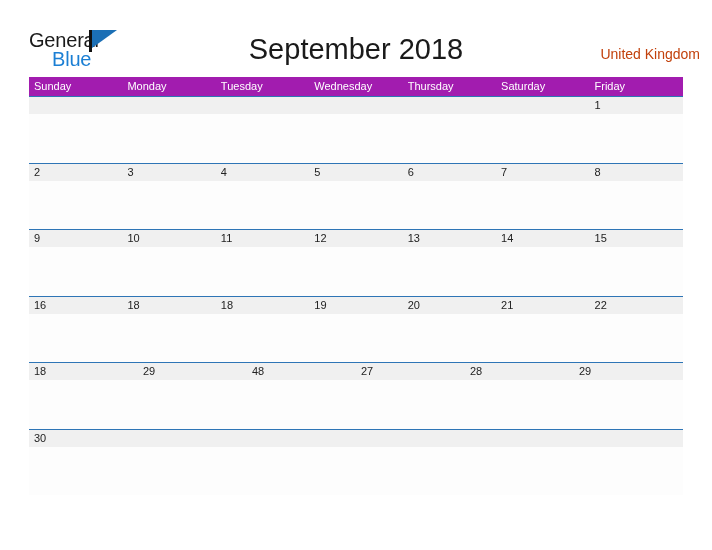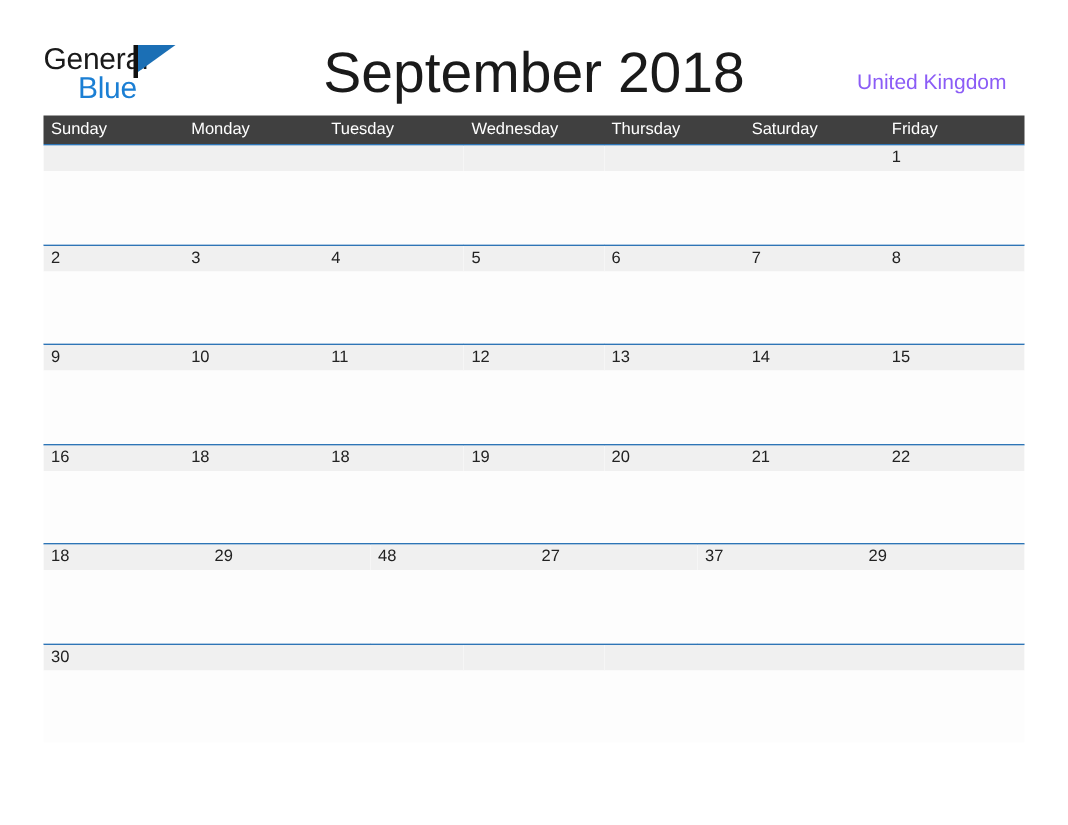--- a/index.html
+++ b/index.html
@@ -86,52 +86,52 @@
     border-top: 18px solid #1b6fb5;
     border-right: 25px solid transparent;
   }
 
   .title {
     position: absolute;
     left: 0;
     top: 31px;
     width: 712px;
     text-align: center;
-    font-size: 38px;
+    font-size: 29px;
     color: #1a1a1a;
     font-family: "Liberation Sans", sans-serif;
     font-weight: normal;
     line-height: 36px;
     white-space: nowrap;
   }
 
   .country {
     position: absolute;
-    right: 41px;
+    right: 12px;
     top: 45px;
     font-size: 14px;
-    color: #8b5cf6;
+    color: #c2410c;
     font-family: "Liberation Sans", sans-serif;
     line-height: 18px;
     white-space: nowrap;
   }
 
   
   .calendar {
     position: absolute;
     left: 29px;
     top: 77px;
     width: 654px;
   }
 
   .weekday-row {
     display: flex;
     width: 654px;
     height: 19px;
-    background: #404040;
+    background: #a21caf;
   }
   .weekday-cell {
     flex: 1 1 0;
     color: #ffffff;
     font-size: 11px;
     font-family: "Liberation Sans", sans-serif;
     line-height: 19px;
     padding-left: 5px;
     box-sizing: border-box;
     white-space: nowrap;
@@ -385,21 +385,21 @@
         <div class="day-number">48</div>
         <div class="day-body"></div>
       </div>
       <div class="day-cell">
         <div class="day-band"></div>
         <div class="day-number">27</div>
         <div class="day-body"></div>
       </div>
       <div class="day-cell">
         <div class="day-band"></div>
-        <div class="day-number">37</div>
+        <div class="day-number">28</div>
         <div class="day-body"></div>
       </div>
       <div class="day-cell">
         <div class="day-band"></div>
         <div class="day-number">29</div>
         <div class="day-body"></div>
       </div>
     </div>
 
     <div class="week-row">

